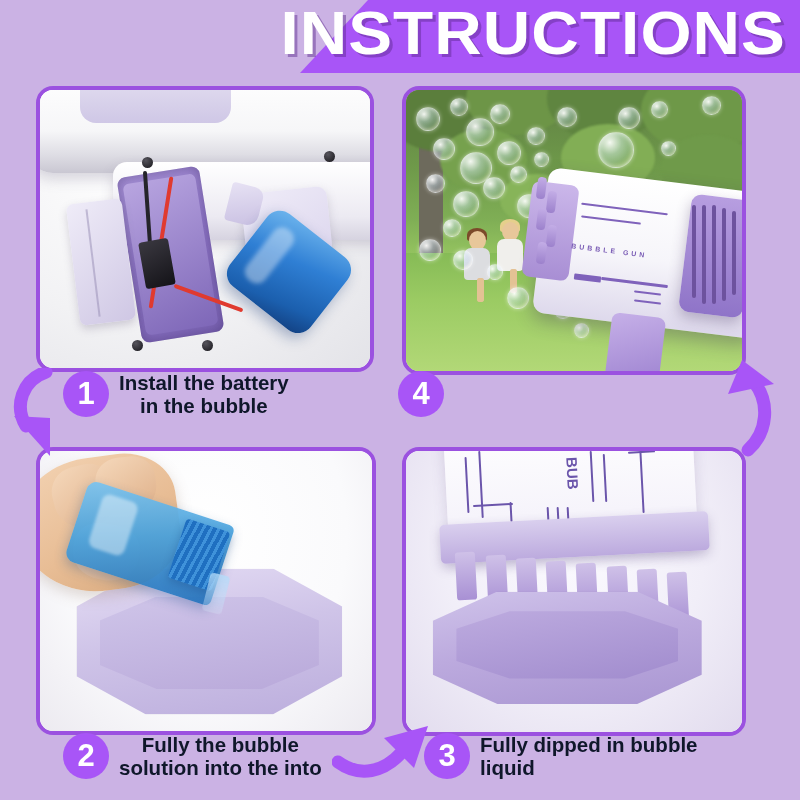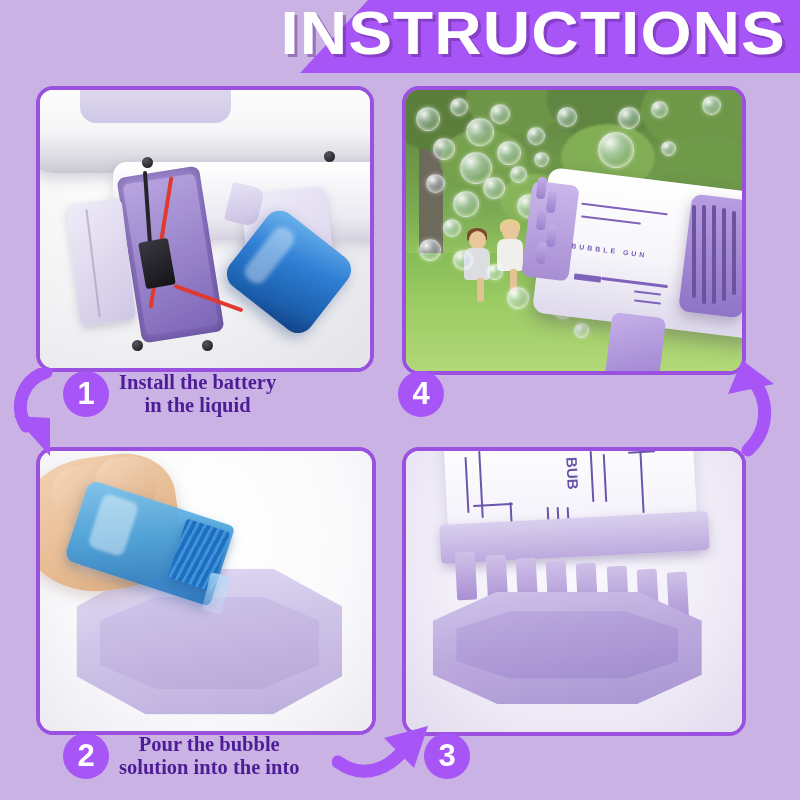--- a/index.html
+++ b/index.html
@@ -185,21 +185,21 @@
   #cap1{left:63px;top:371px;width:300px;}
   #cap4{left:398px;top:371px;width:330px;}
   #cap2{left:63px;top:733px;width:300px;}
   #cap3{left:424px;top:733px;width:330px;}
   .badge{
     flex:0 0 auto;width:46px;height:46px;border-radius:50%;
     background:#a855f7;color:#ffffff;
     font-size:31px;font-weight:bold;line-height:46px;text-align:center;
   }
   .cap-text{
-    color:#4c1d95;font-weight:bold;font-size:20.5px;line-height:23px;font-family:Liberation Serif, serif;
+    color:#0f172a;font-weight:bold;font-size:20.5px;line-height:23px;
   }
   .cap-center{text-align:center;}
   .cap-left{text-align:left;}
 
   
   .arrow{position:absolute;}
   #arrow-1-2{left:6px;top:368px;width:62px;height:92px;}
   #arrow-2-3{left:332px;top:722px;width:104px;height:62px;}
   #arrow-3-4{left:722px;top:358px;width:64px;height:100px;}
 </style>
@@ -360,38 +360,41 @@
       <div class="n3" style="left:78%;top:43%;height:19%;"></div>
       <div class="tray"></div>
       <div class="tray-in"></div>
     </div>
   </div>
 
   <div class="cap" id="cap1">
     <div class="badge">1</div>
     <div class="cap-text cap-center">
       <div>Install the battery</div>
-      <div>in the liquid</div>
+      <div>in the bubble</div>
     </div>
   </div>
 
   <div class="cap" id="cap4">
     <div class="badge">4</div>
   </div>
 
   <div class="cap" id="cap2">
     <div class="badge">2</div>
     <div class="cap-text cap-center">
-      <div>Pour the bubble</div>
+      <div>Fully the bubble</div>
       <div>solution into the into</div>
     </div>
   </div>
 
   <div class="cap" id="cap3">
     <div class="badge">3</div>
+    <div class="cap-text cap-left">
+      <div>Fully dipped in bubble liquid</div>
+    </div>
   </div>
 
   <svg class="arrow" id="arrow-1-2" viewBox="0 0 62 92">
     <path d="M40 4 C16 12, 8 38, 20 58" stroke="#a855f7" stroke-width="13" fill="none" stroke-linecap="round"></path>
     <path d="M8 48 L44 88 L44 50 Z" fill="#a855f7"></path>
   </svg>
 
   <svg class="arrow" id="arrow-2-3" viewBox="0 0 104 62">
     <path d="M6 40 C28 56, 52 50, 70 30" stroke="#a855f7" stroke-width="13" fill="none" stroke-linecap="round"></path>
     <path d="M52 16 L96 4 L82 46 Z" fill="#a855f7"></path>

